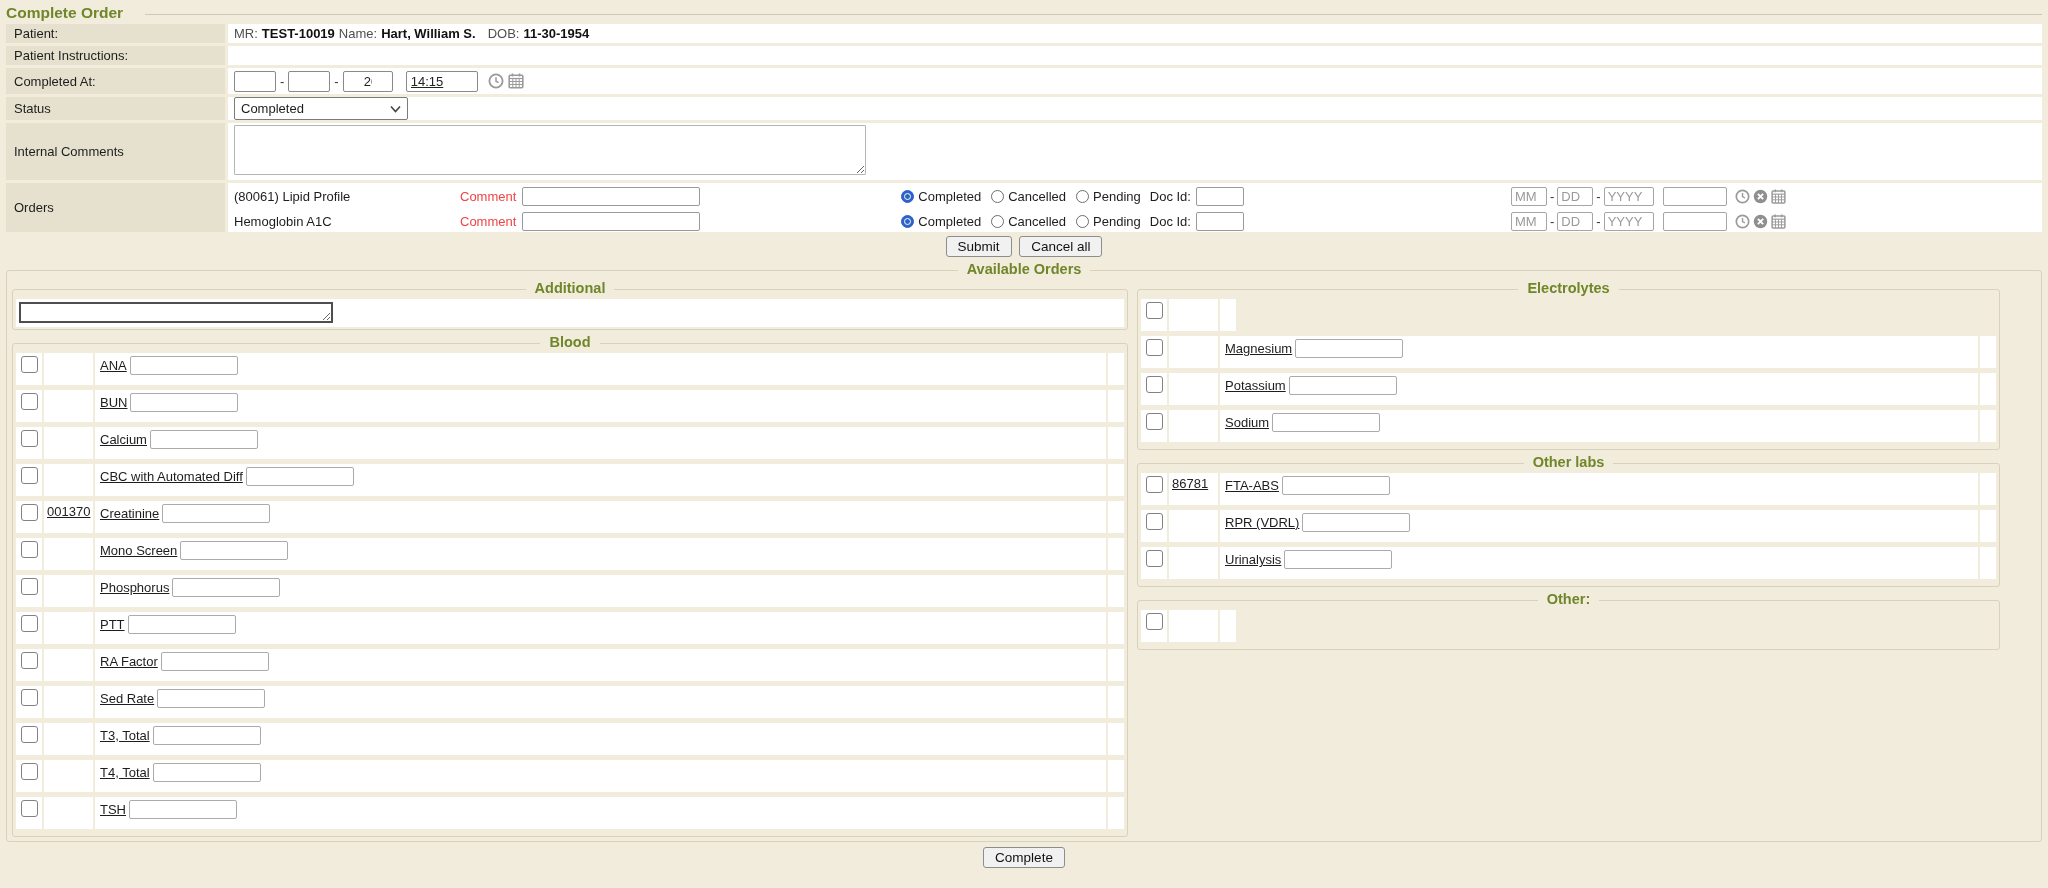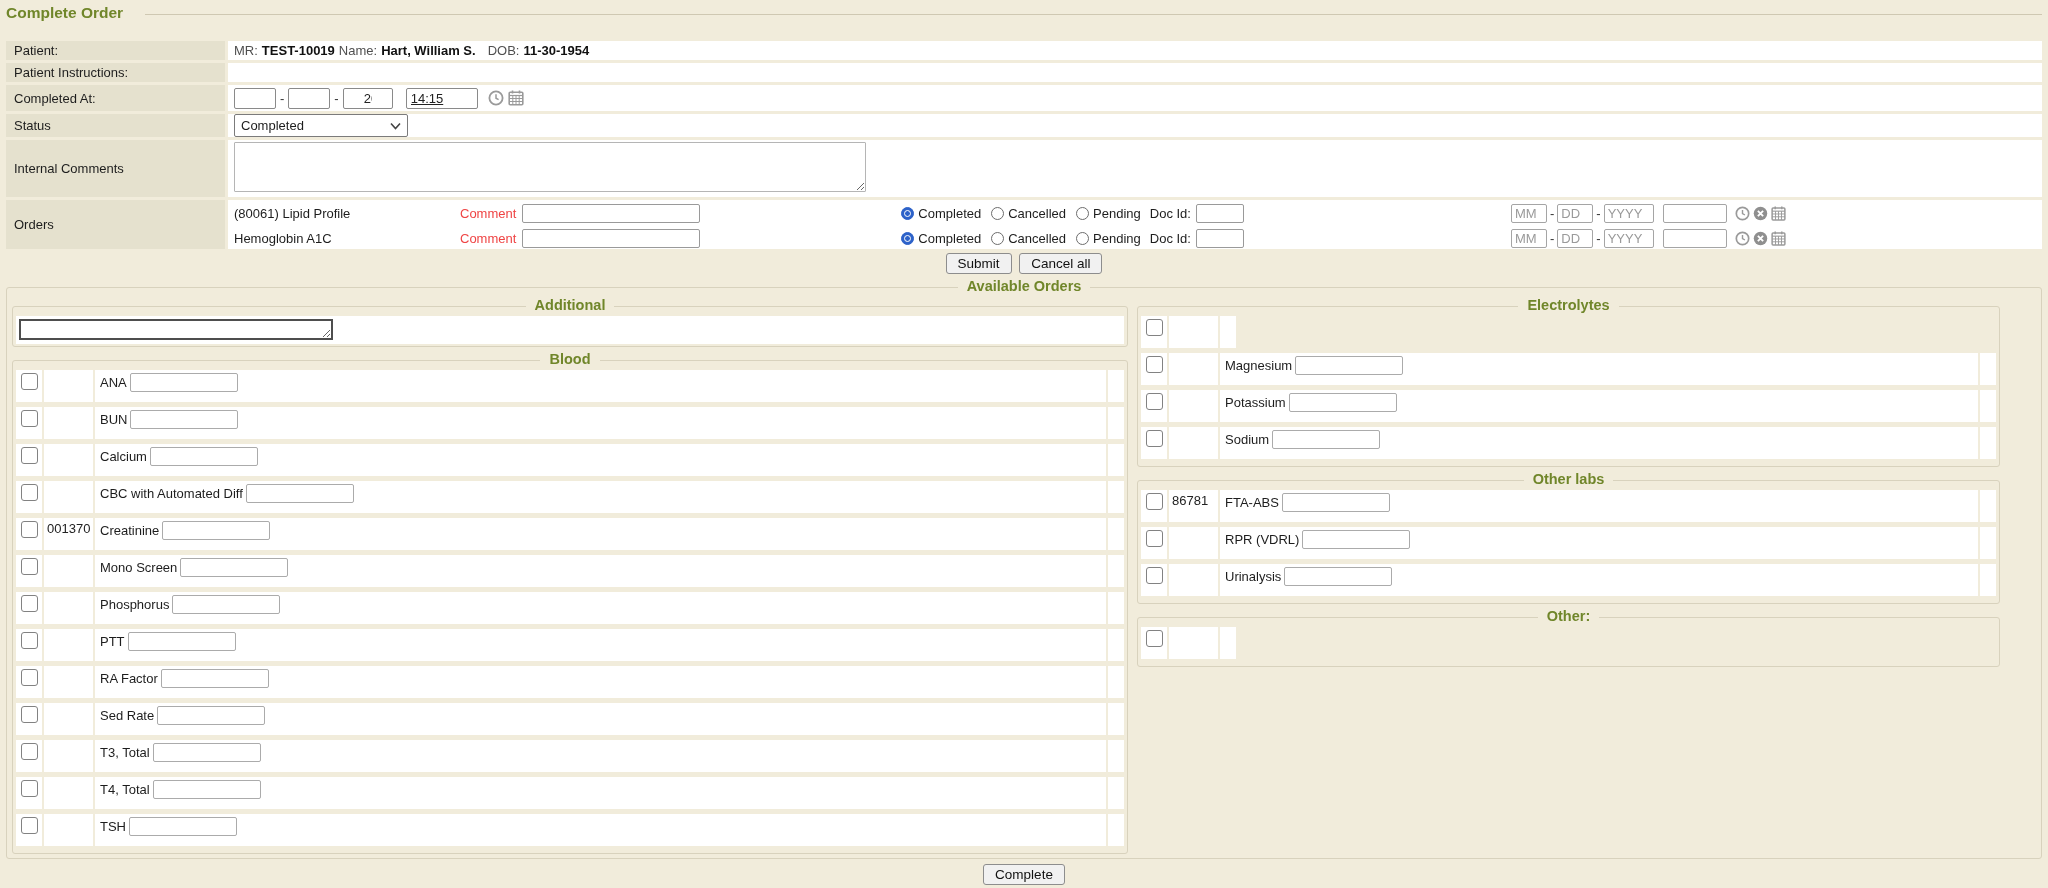--- a/index.html
+++ b/index.html
@@ -4,21 +4,21 @@
 <style>
   html,body{margin:0;padding:0;}
   body{
     width:2048px;height:888px;overflow:hidden;
     background:#f1ecdb;color:#1d1d1d;
     font-family:"Liberation Sans",sans-serif;font-size:13px;
   }
   .page{box-sizing:border-box;width:2048px;height:888px;padding:4px 6px 0 6px;}
 
   
-  .titlebar{display:flex;align-items:center;gap:22px;height:17px;margin-bottom:20px;}
+  .titlebar{display:flex;align-items:center;gap:22px;height:17px;margin-bottom:3px;}
   .page-title{color:#70862a;font-weight:bold;font-size:15.5px;white-space:nowrap;}
   .hline{flex:1;height:0;border-top:1px solid #cfc8b2;margin-top:3px;}
 
   
   .hrow{display:flex;gap:3px;margin-bottom:3px;}
   .hlabel{width:219px;flex-shrink:0;background:#e5e1ce;box-sizing:border-box;
           display:flex;align-items:center;padding-left:8px;}
   .hcontent{flex:1;background:#fff;display:flex;align-items:center;gap:4px;
             box-sizing:border-box;padding:0 6px;}
   .r-sm{height:19px;}
@@ -71,21 +71,21 @@
   
   .btnrow{text-align:center;margin:4px 0 3px;}
   .btn{font-family:"Liberation Sans",sans-serif;font-size:13.5px;color:#111;
        background:#f1f1f1;border:1px solid #8d8d8d;border-radius:3px;
        padding:2px 11px;margin:0 2px;cursor:pointer;}
 
   
   .fieldset{position:relative;border:1px solid #d8d2bd;border-radius:3px;box-sizing:border-box;}
   .legend{position:absolute;top:-10px;left:0;right:0;text-align:center;}
   .legend span{background:#f1ecdb;padding:0 9px;color:#70862a;font-weight:bold;font-size:14.5px;}
-  .avail{margin-top:13px;padding:12px 5px 4px 5px;}
+  .avail{margin-top:13px;padding:12px 5px 4px 5px;text-decoration:underline;}
   .cols{display:flex;gap:9px;align-items:flex-start;}
   .colL{width:1116px;flex-shrink:0;}
   .colR{flex:1;margin-right:36px;}
   .sub{padding:9px 3px 2px 3px;margin-top:6px;}
   .sub+.sub{margin-top:13px;}
 
   .search-row{background:#fff;padding:3px 3px 4px 3px;}
   .search-box{display:block;width:314px;height:21px;border:2px solid #4e4e4e;resize:both;}
 
   

